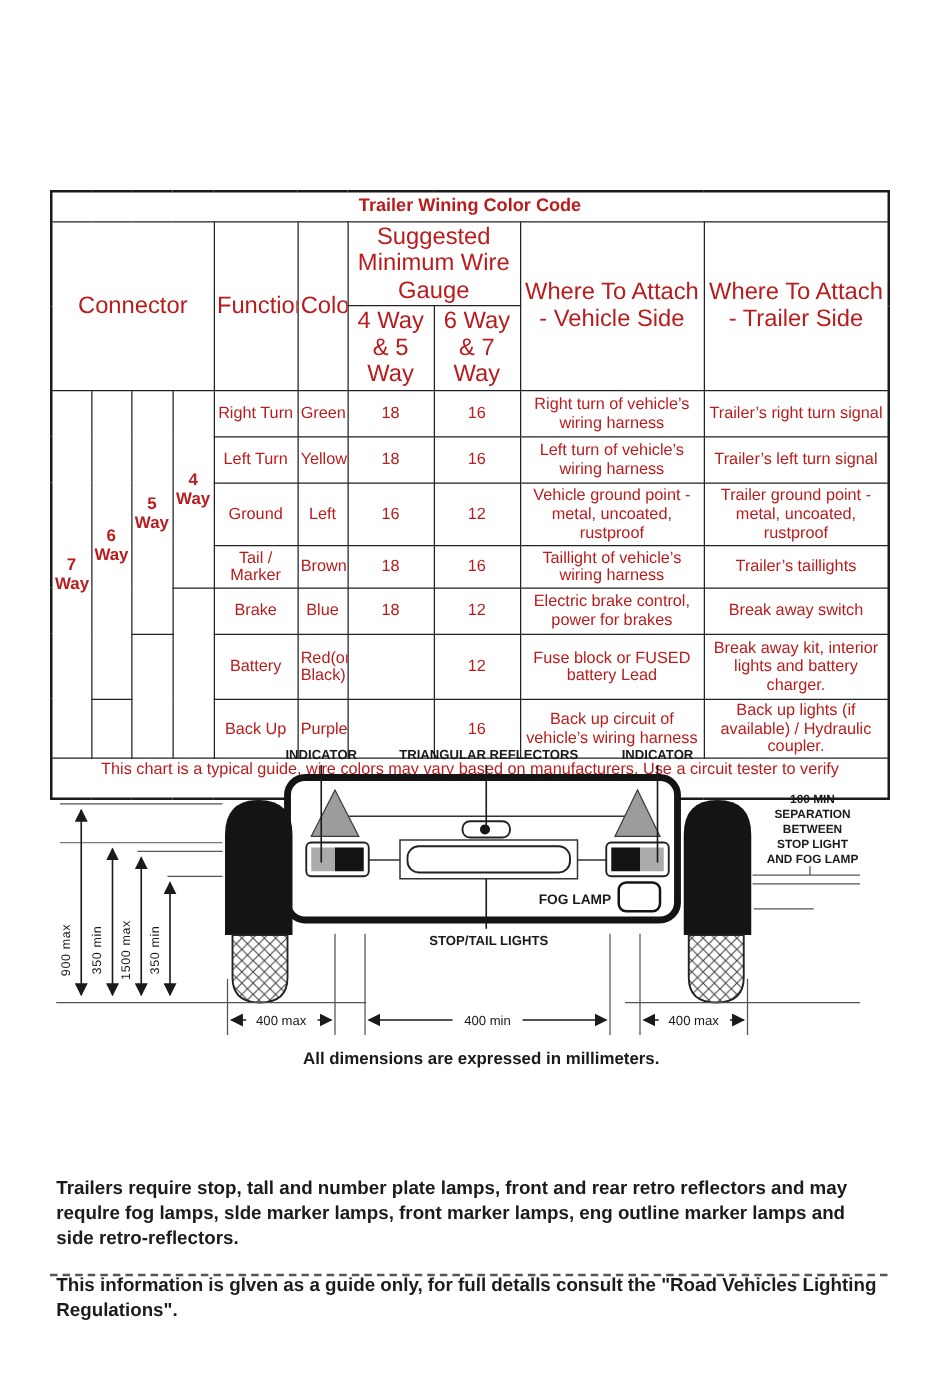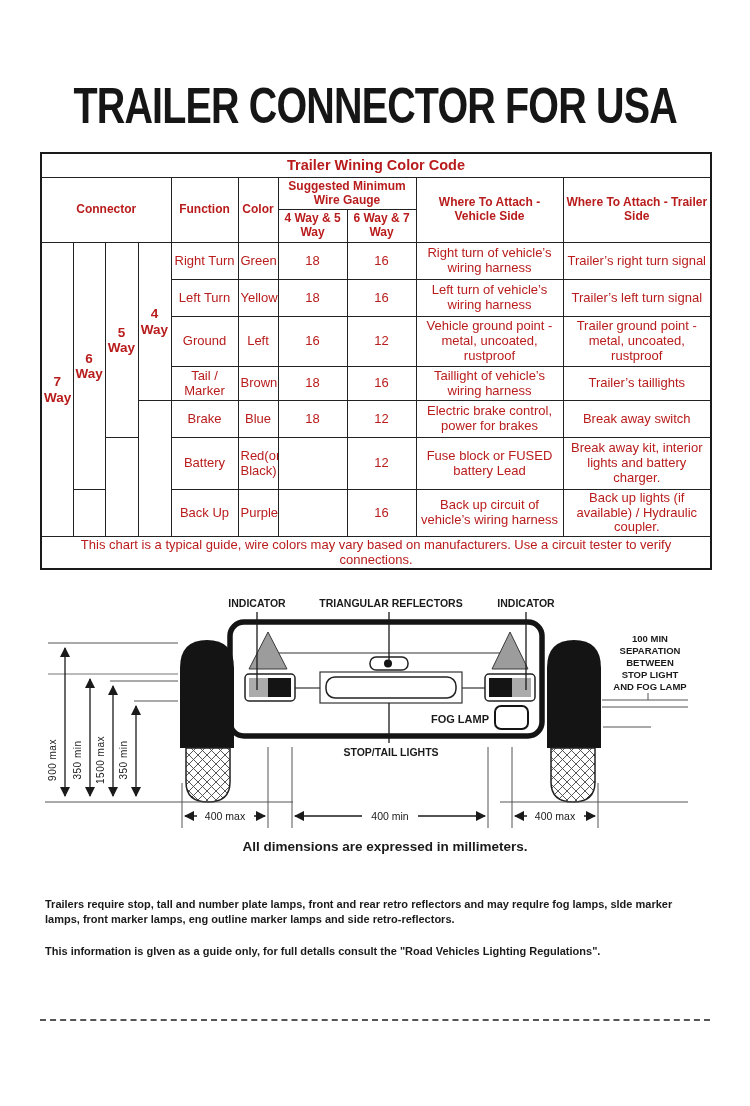--- a/index.html
+++ b/index.html
@@ -9,39 +9,36 @@
   .title-wrap{position:absolute;top:78px;left:0;width:750px;text-align:center;}
   .title{display:inline-block;margin:0;font-size:47px;font-weight:900;letter-spacing:-1px;
          transform:scale(0.84,1.05);transform-origin:center;white-space:nowrap;color:#161616;}
   
   table.wiring{position:absolute;top:152px;left:40px;width:670px;border-collapse:collapse;
                table-layout:fixed;font-size:13px;color:#b91c1c;}
   table.wiring td,table.wiring th{border:1.4px solid #222;text-align:center;vertical-align:middle;
                padding:1px 2px;line-height:1.13;overflow:hidden;}
   table.wiring{border:2px solid #1a1a1a;}
   tr.t-title td{font-weight:bold;font-size:14.5px;height:21px;}
-  .hdr{font-weight:bold;font-size:12px;margin-top:21px;}
+  .hdr{font-weight:normal;font-size:19px;margin-top:21px;}
   .conn-label{font-weight:bold;font-size:13.5px;line-height:1.1;}
   .note-row td{font-size:13px;height:24px;}
   
   .diagram{position:absolute;top:575px;left:0;}
   
-  .notes{position:absolute;top:897px;left:45px;width:662px;font-size:11px;font-weight:bold;
+  .notes{position:absolute;top:941px;left:45px;width:662px;font-size:15px;font-weight:bold;
          line-height:1.33;color:#1b1b1b;}
   .notes p{margin:0 0 18px 0;}
   .dashed-sep{position:absolute;top:1019px;left:40px;width:670px;border-top:2px dashed #555;}
 </style>
 </head>
 <body>
 
 <div class="page">
 
-  <div class="title-wrap">
-    <h1 class="title">TRAILER CONNECTOR FOR USA</h1>
-  </div>
 
   <table class="wiring">
     <colgroup>
       <col style="width:32px">
         <col style="width:32px">
         <col style="width:33px">
         <col style="width:33px">
       <col style="width:67px">
         <col style="width:40px">
         <col style="width:69px">

